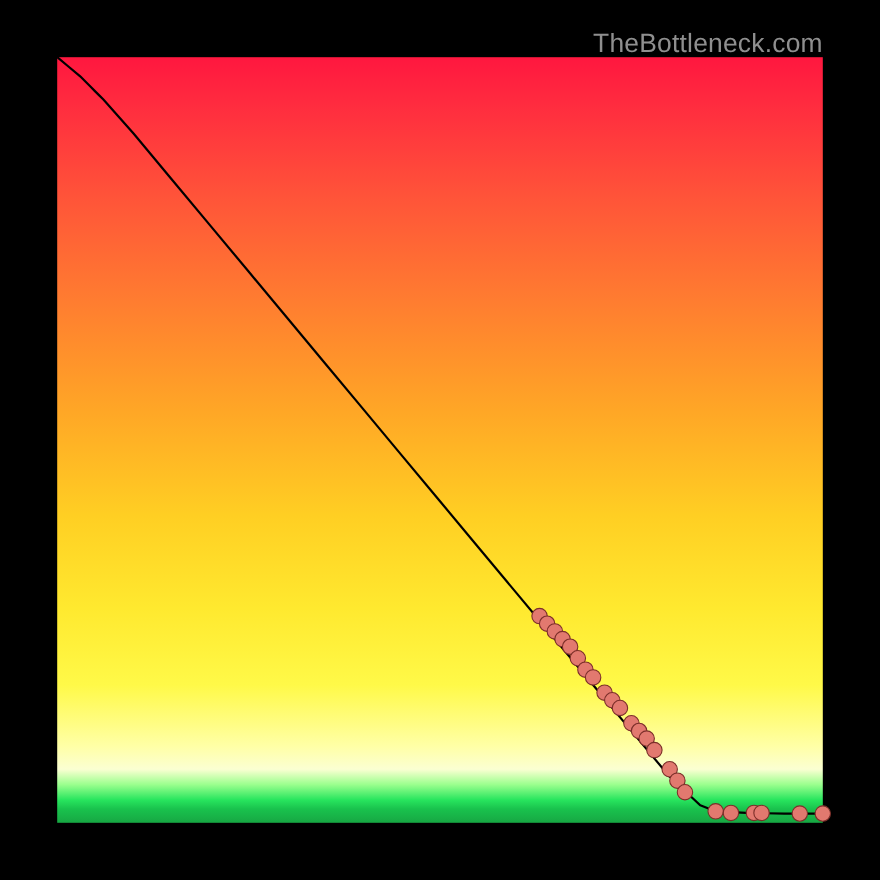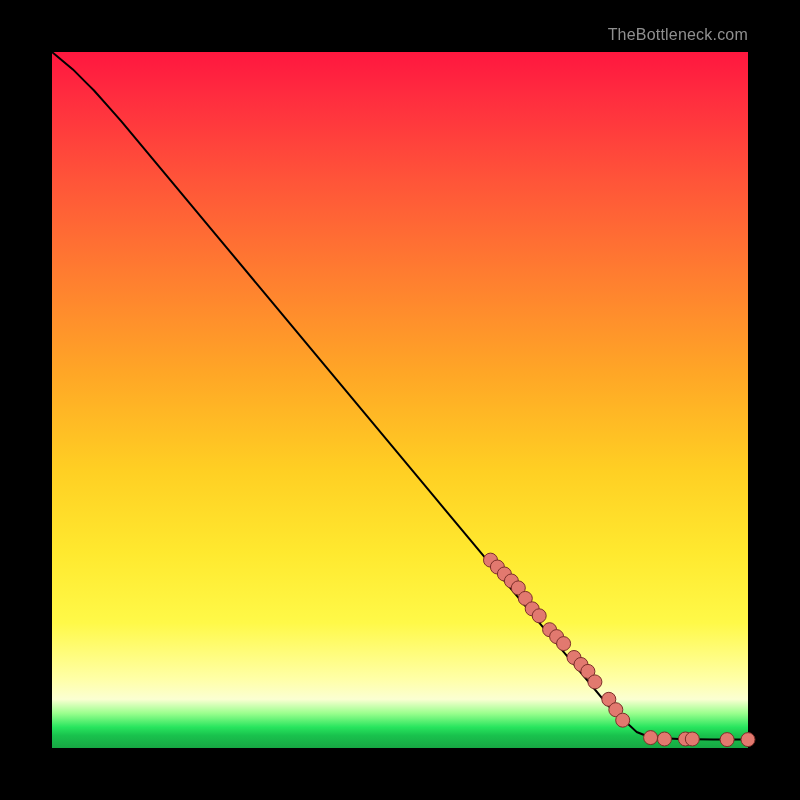--- a/index.html
+++ b/index.html
@@ -41,21 +41,21 @@
       #28e55e 97%,
       #19c24d 98.2%,
       #17a743 100%
     );
   }
   .watermark {
     position: absolute;
     top: 26px;
     right: 52px;
     color: #8f8f8f;
-    font-size: 16px;
+    font-size: 24px;
     letter-spacing: 0.2px;
     font-weight: 400;
   }
   svg.curve {
     position: absolute;
     left: 52px;
     top: 52px;
     width: 696px;
     height: 696px;
     overflow: visible;

